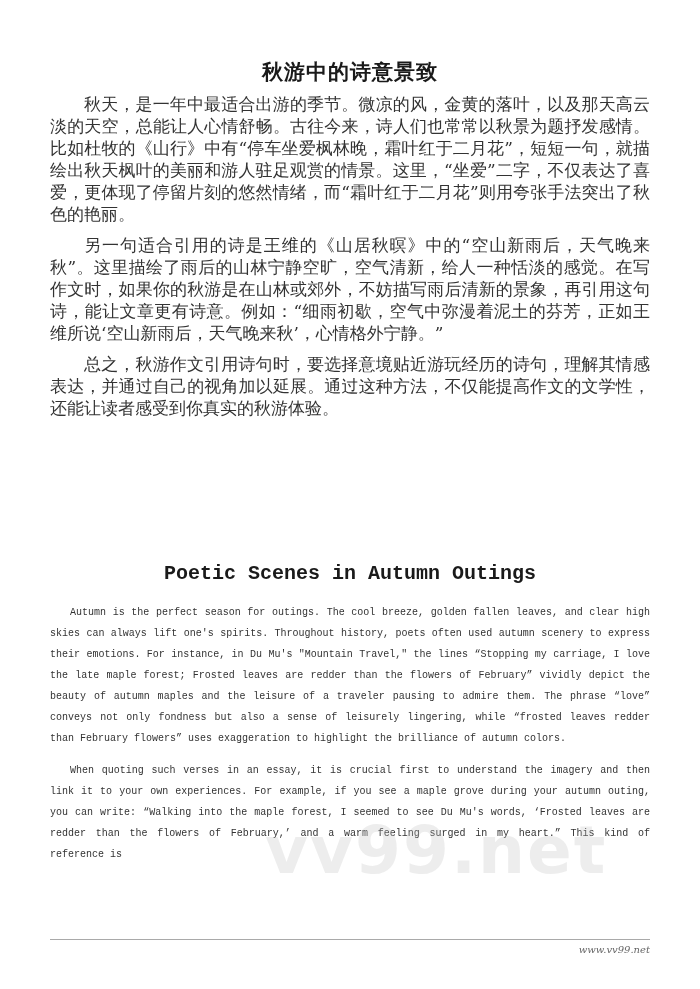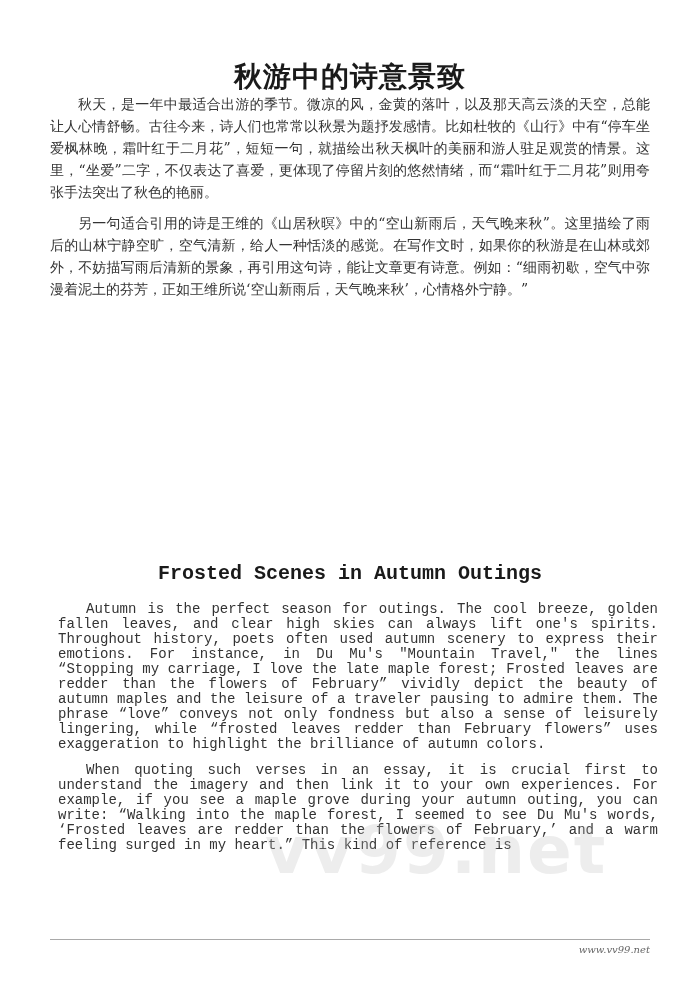--- a/index.html
+++ b/index.html
@@ -21,32 +21,32 @@
       width: 600px;
     }
     .zh-title {
       position: absolute;
       left: 0;
       top: 58px;
       width: 600px;
       text-align: center;
       font-family: "DejaVu Sans", sans-serif;
       font-weight: bold;
-      font-size: 28px;
+      font-size: 21px;
       letter-spacing: 1px;
       color: #1a1a1a;
       margin: 0;
     }
     .zh-body {
       position: absolute;
       left: 0;
       top: 93px;
       width: 600px;
       font-family: "DejaVu Serif", serif;
-      font-size: 14px;
+      font-size: 17px;
       line-height: 22px;
       color: #333;
       text-align: justify;
     }
     .zh-body p {
       margin: 0 0 9px 0;
       text-indent: 2em;
     }
     .en-title {
       position: absolute;
@@ -54,26 +54,26 @@
       top: 562px;
       width: 600px;
       text-align: center;
       font-family: "Liberation Mono", "DejaVu Sans Mono", monospace;
       font-size: 20px;
       color: #1a1a1a;
       margin: 0;
     }
     .en-body {
       position: absolute;
-      left: 8px;
+      left: 0;
       top: 602px;
       width: 600px;
       font-family: "Liberation Mono", "DejaVu Sans Mono", monospace;
-      font-size: 14px;
-      line-height: 15px;
+      font-size: 10px;
+      line-height: 21px;
       color: #333;
       text-align: justify;
     }
     .en-body p {
       margin: 0 0 11px 0;
       text-indent: 2em;
     }
     .watermark {
       position: absolute;
       left: 265px;
@@ -106,23 +106,24 @@
   </style>
 </head>
 <body>
 
 <div class="page">
   <h1 class="zh-title">秋游中的诗意景致</h1>
 
   <div class="zh-body">
     <p>秋天，是一年中最适合出游的季节。微凉的风，金黄的落叶，以及那天高云淡的天空，总能让人心情舒畅。古往今来，诗人们也常常以秋景为题抒发感情。比如杜牧的《山行》中有“停车坐爱枫林晚，霜叶红于二月花”，短短一句，就描绘出秋天枫叶的美丽和游人驻足观赏的情景。这里，“坐爱”二字，不仅表达了喜爱，更体现了停留片刻的悠然情绪，而“霜叶红于二月花”则用夸张手法突出了秋色的艳丽。</p>
     <p>另一句适合引用的诗是王维的《山居秋暝》中的“空山新雨后，天气晚来秋”。这里描绘了雨后的山林宁静空旷，空气清新，给人一种恬淡的感觉。在写作文时，如果你的秋游是在山林或郊外，不妨描写雨后清新的景象，再引用这句诗，能让文章更有诗意。例如：“细雨初歇，空气中弥漫着泥土的芬芳，正如王维所说‘空山新雨后，天气晚来秋’，心情格外宁静。”</p>
+    <p>总之，秋游作文引用诗句时，要选择意境贴近游玩经历的诗句，理解其情感表达，并通过自己的视角加以延展。通过这种方法，不仅能提高作文的文学性，还能让读者感受到你真实的秋游体验。</p>
   </div>
 
-  <h2 class="en-title">Frosted Scenes in Autumn Outings</h2>
+  <h2 class="en-title">Poetic Scenes in Autumn Outings</h2>
 
   <div class="en-body">
     <p>Autumn is the perfect season for outings. The cool breeze, golden fallen leaves, and clear high skies can always lift one's spirits. Throughout history, poets often used autumn scenery to express their emotions. For instance, in Du Mu's "Mountain Travel," the lines “Stopping my carriage, I love the late maple forest; Frosted leaves are redder than the flowers of February” vividly depict the beauty of autumn maples and the leisure of a traveler pausing to admire them. The phrase “love” conveys not only fondness but also a sense of leisurely lingering, while “frosted leaves redder than February flowers” uses exaggeration to highlight the brilliance of autumn colors.</p>
     <p>When quoting such verses in an essay, it is crucial first to understand the imagery and then link it to your own experiences. For example, if you see a maple grove during your autumn outing, you can write: “Walking into the maple forest, I seemed to see Du Mu's words, ‘Frosted leaves are redder than the flowers of February,’ and a warm feeling surged in my heart.” This kind of reference is</p>
   </div>
 </div>
 
 <div class="watermark">vv99.net</div>
 
 <div class="footer-rule"></div>

